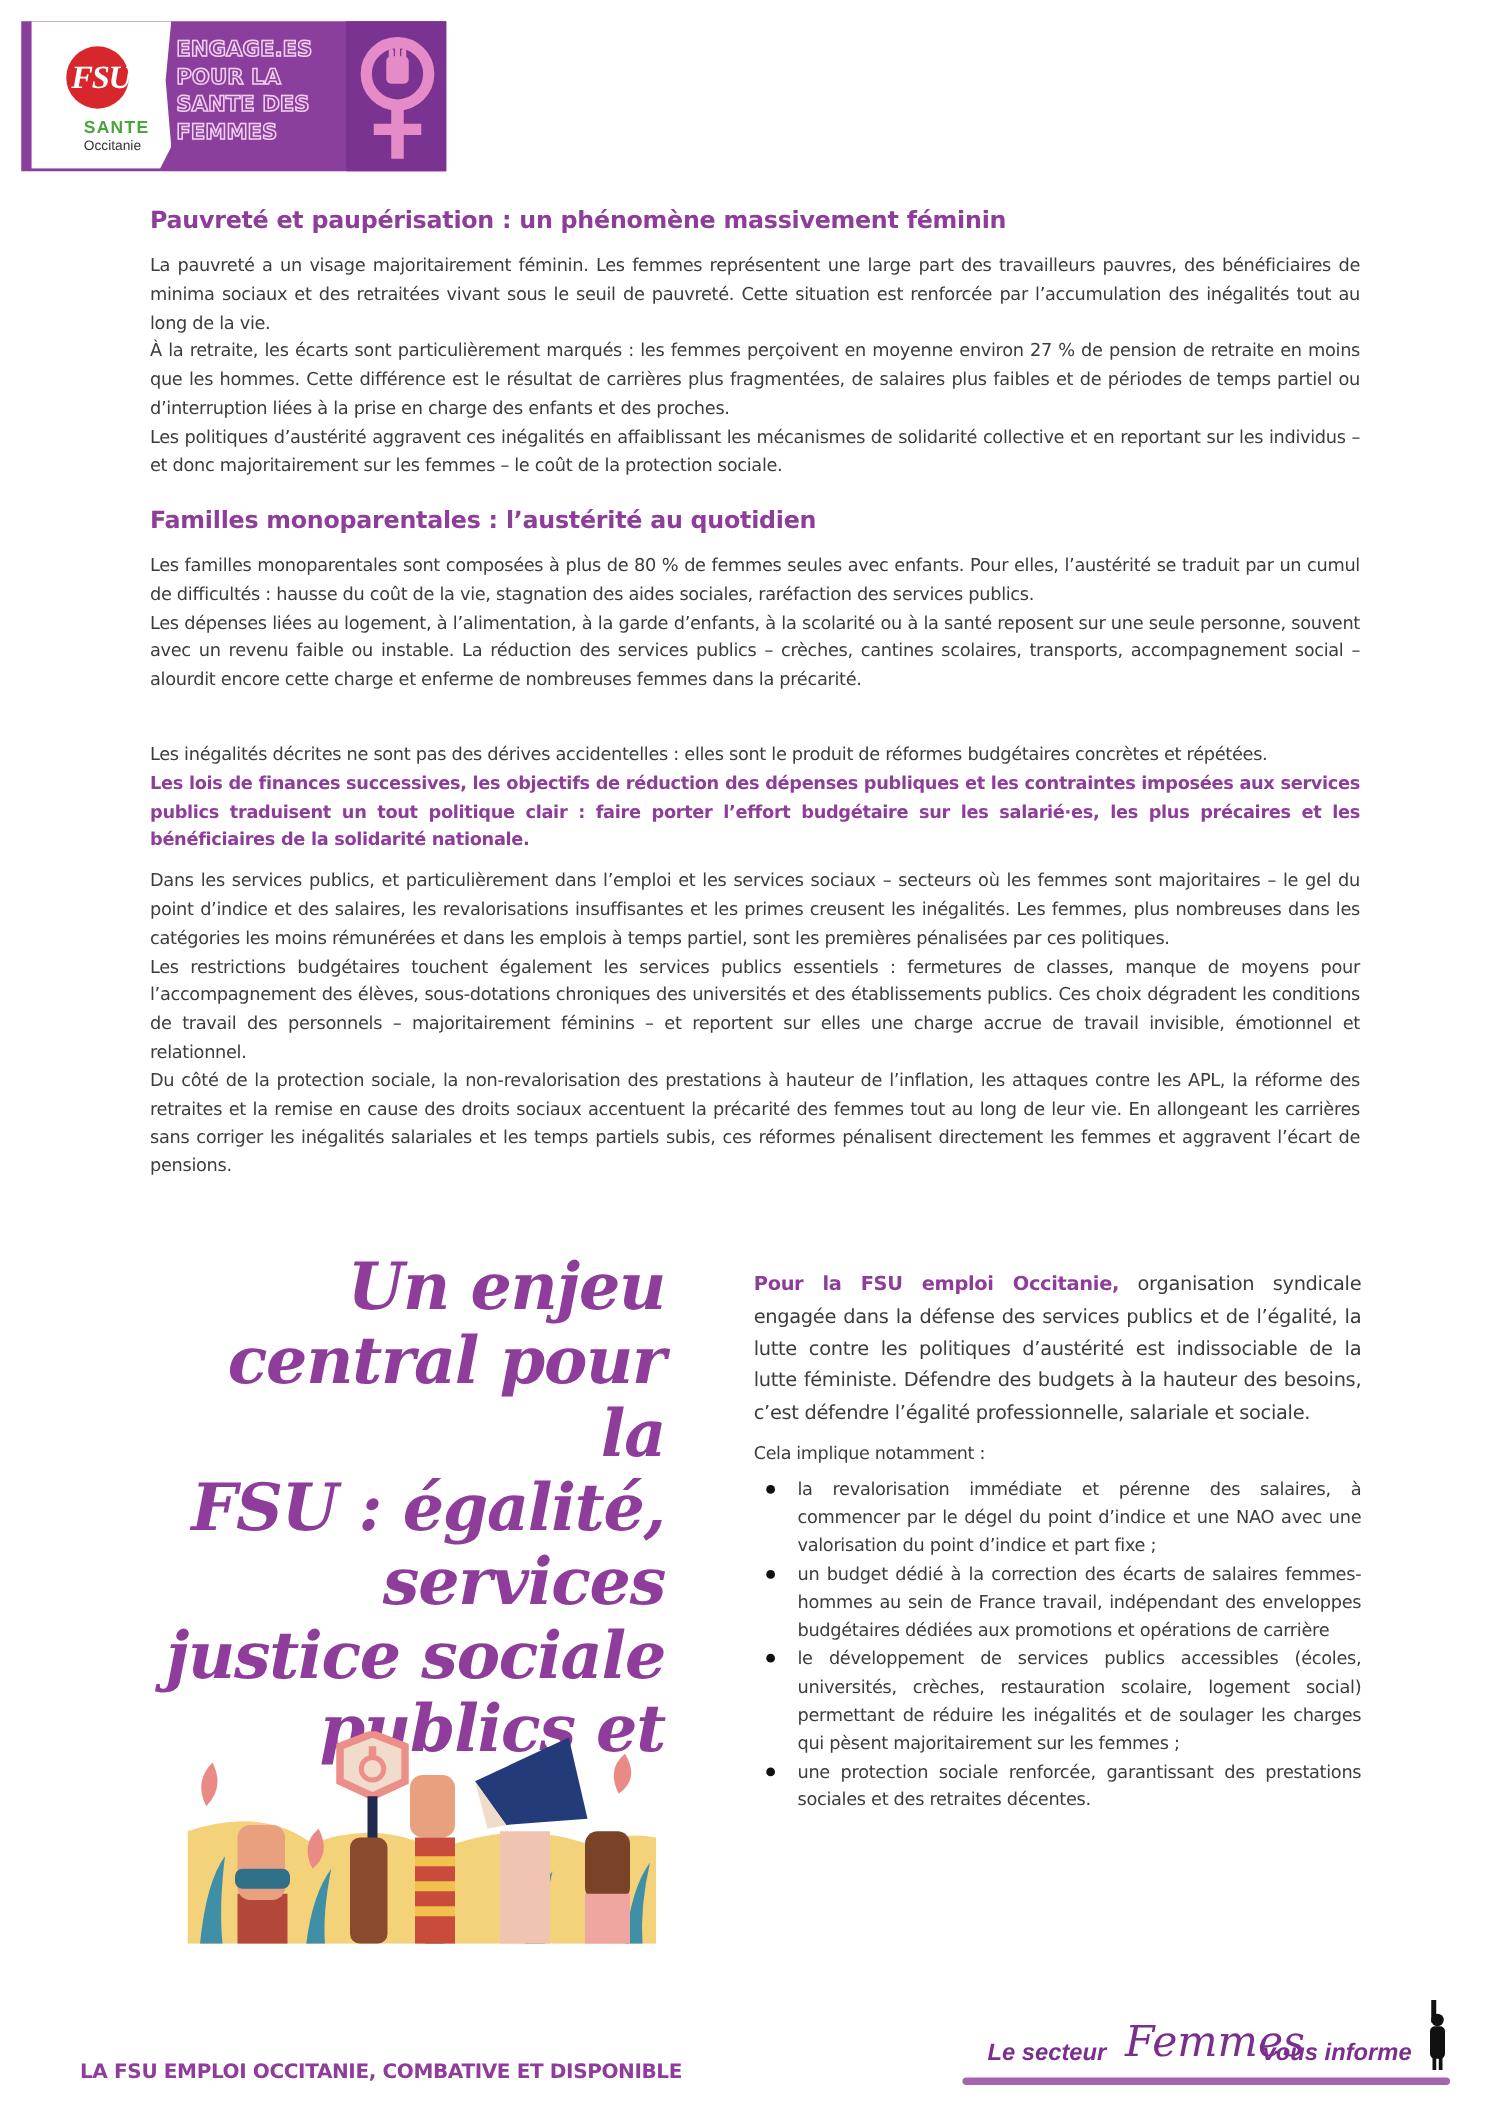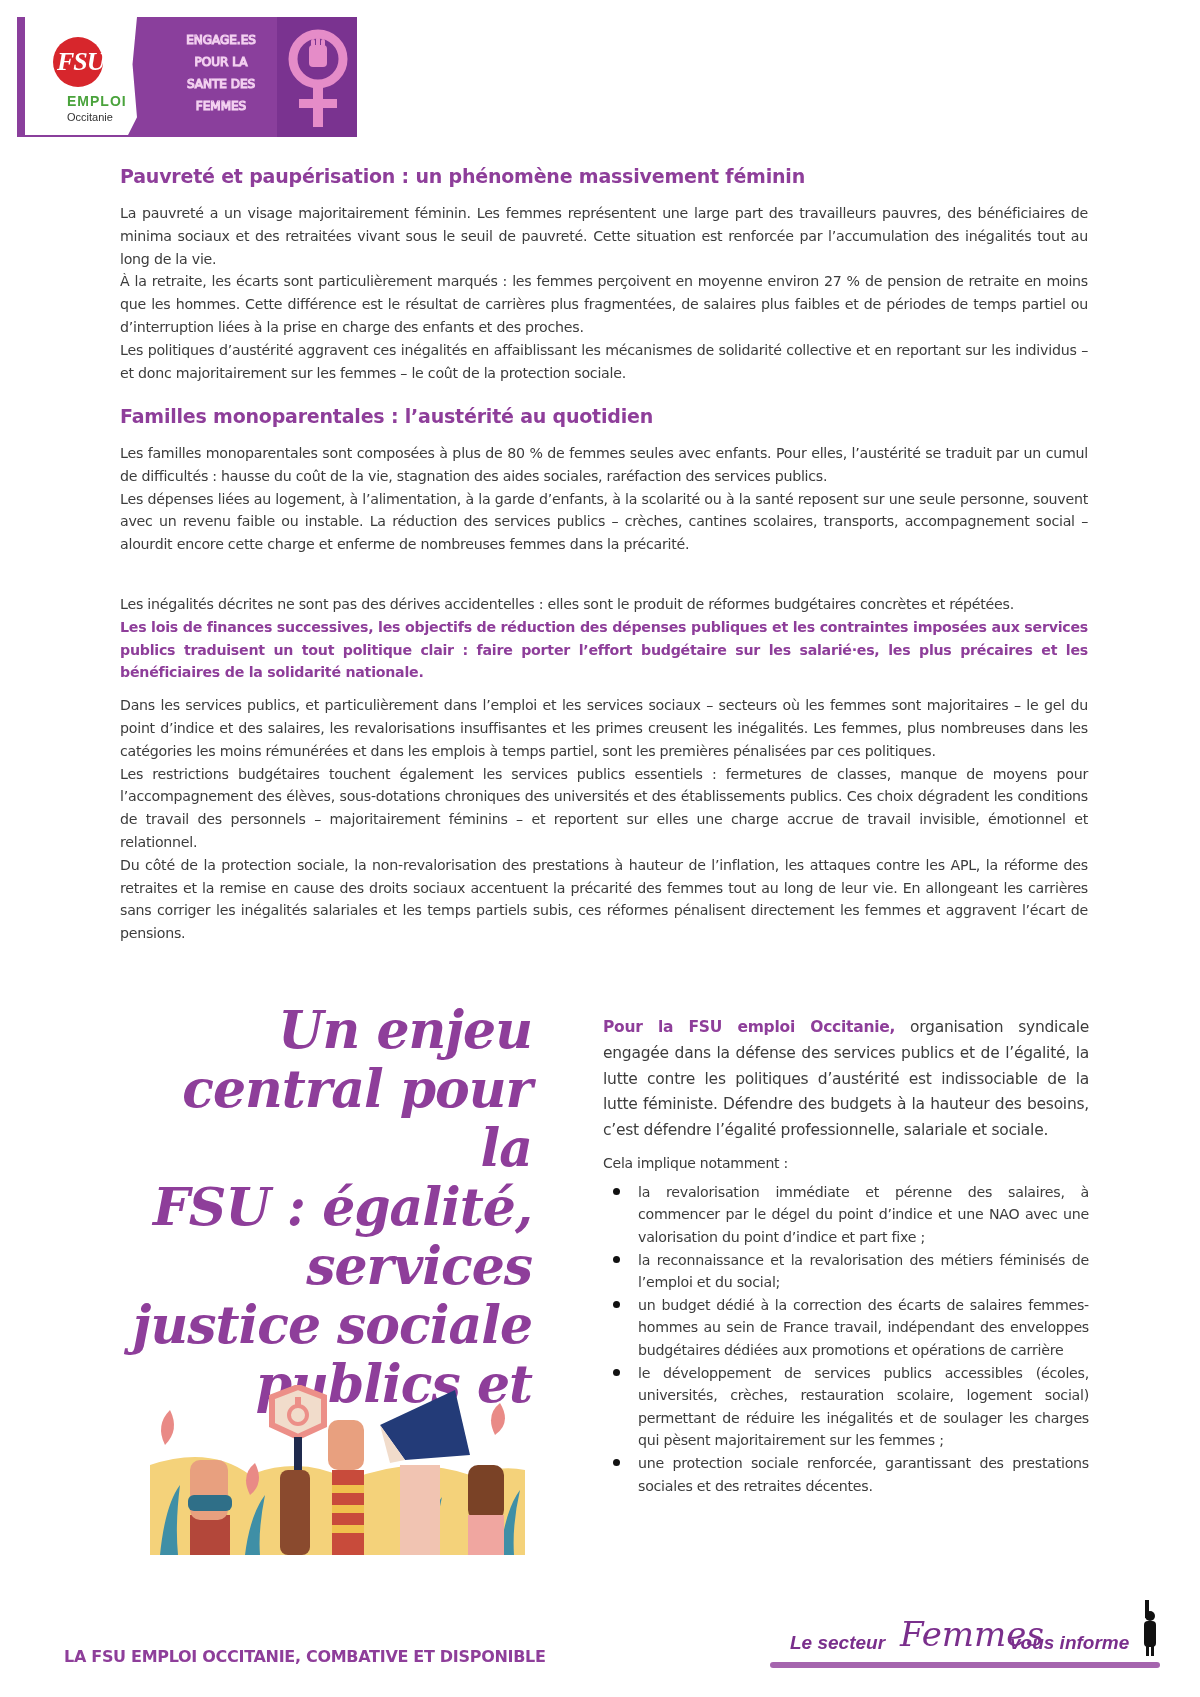--- a/index.html
+++ b/index.html
@@ -7,22 +7,22 @@
          font-family: "Liberation Sans", "DejaVu Sans", sans-serif; color: #3a3a3a; }
 
   
   .banner { position: absolute; left: 17px; top: 17px; width: 340px; height: 120px; background: #8a3f9c; }
   .banner .logo-box { position: absolute; left: 8px; top: 0; width: 112px; height: 118px; background: #ffffff;
                       clip-path: polygon(0 0, 100% 0, 96% 40%, 100% 85%, 92% 100%, 0 100%); }
   .fsu-circle { position: absolute; left: 28px; top: 20px; width: 50px; height: 50px; border-radius: 50%; background: #d7262c; }
   .fsu-text { position: absolute; left: 32px; top: 30px; font-family: "Liberation Serif", serif; font-style: italic; font-weight: bold; font-size: 26px; color: #fff; letter-spacing: -1px; }
   .emploi { position: absolute; left: 42px; top: 76px; font-weight: bold; font-size: 14px; color: #4aa33c; letter-spacing: 1px; }
   .occitanie { position: absolute; left: 42px; top: 94px; font-size: 11px; color: #333; }
-  .banner-title { position: absolute; left: 124px; top: 12px; width: 160px; text-align: center; color: #8a3f9c;
-                  font-family: "DejaVu Sans", sans-serif; font-weight: normal; font-size: 12px; line-height: 22px;
+  .banner-title { position: absolute; left: 124px; top: 12px; width: 160px; text-align: left; color: #8a3f9c;
+                  font-family: "DejaVu Sans", sans-serif; font-weight: bold; font-size: 17px; line-height: 22px;
                   -webkit-text-stroke: 1.2px #f3d0f0; }
   .banner-right { position: absolute; right: 0; top: 0; width: 80px; height: 120px; background: #7a3390; }
   .venus { position: absolute; left: 10px; top: 8px; }
 
   
   .content { position: absolute; left: 120px; width: 968px; }
   h2 { margin: 0; font-size: 19px; font-weight: bold; color: #8e3e9a; font-family: "DejaVu Sans", sans-serif; letter-spacing: -0.2px; }
   p { margin: 0; font-size: 14.2px; line-height: 22.8px; text-align: justify; color: #3c3c3c; font-family: "DejaVu Sans", sans-serif; letter-spacing: -0.25px; }
   .strong-purple { color: #8e3e9a; font-weight: bold; }
 
@@ -47,21 +47,21 @@
   .fr-text2 { position: absolute; left: 250px; top: 32px; font-weight: bold; font-style: italic; font-size: 19px; color: #7a2f8c; }
   .fr-stroke { position: absolute; left: 10px; top: 62px; width: 390px; height: 6px; background: #8e3e9a; border-radius: 3px; opacity: 0.8; }
 </style>
 </head>
 <body>
 
 <div class="banner">
   <div class="logo-box">
     <div class="fsu-circle"></div>
     <span class="fsu-text">FSU</span>
-    <span class="emploi">EMPLOI</span>
+    <span class="emploi">SANTE</span>
     <span class="occitanie">Occitanie</span>
   </div>
   <div class="banner-title">
     <div>ENGAGE.ES</div>
     <div>POUR LA</div>
     <div>SANTE DES</div>
     <div>FEMMES</div>
   </div>
   <div class="banner-right">
     <svg class="venus" width="62" height="106" viewBox="0 0 62 106">
@@ -145,21 +145,20 @@
   <rect x="250" y="80" width="40" height="90" fill="#f1c4b2"></rect>
   <rect x="318" y="80" width="36" height="55" rx="10" fill="#7a4226"></rect>
   <rect x="318" y="130" width="36" height="40" fill="#f0a6a0"></rect>
 </svg>
 
 <div class="right-col">
   <p class="intro"><span class="strong-purple">Pour la FSU emploi Occitanie,</span><span> organisation syndicale engagée dans la défense des services publics et de l’égalité, la lutte contre les politiques d’austérité est indissociable de la lutte féministe. Défendre des budgets à la hauteur des besoins, c’est défendre l’égalité professionnelle, salariale et sociale.</span></p>
   <p class="cela">Cela implique notamment :</p>
   <ul class="demands">
     <li>la revalorisation immédiate et pérenne des salaires, à commencer par le dégel du point d’indice et une NAO avec une valorisation du point d’indice et part fixe ;</li>
-    <li>la reconnaissance et la revalorisation des métiers féminisés de l’emploi et  du social;</li>
     <li>un budget dédié à la correction des écarts de salaires femmes-hommes au sein de France travail, indépendant des enveloppes budgétaires dédiées aux promotions et opérations de carrière</li>
     <li>le développement de services publics accessibles (écoles, universités, crèches, restauration scolaire, logement social) permettant de réduire les inégalités et de soulager les charges qui pèsent majoritairement sur les femmes ;</li>
     <li>une protection sociale renforcée, garantissant des prestations sociales et des retraites décentes.</li>
   </ul>
 </div>
 
 <div class="footer-left">LA FSU EMPLOI OCCITANIE, COMBATIVE ET DISPONIBLE</div>
 <div class="footer-right">
   <span class="fr-text1">Le secteur</span>
   <span class="fr-script">Femmes</span>

